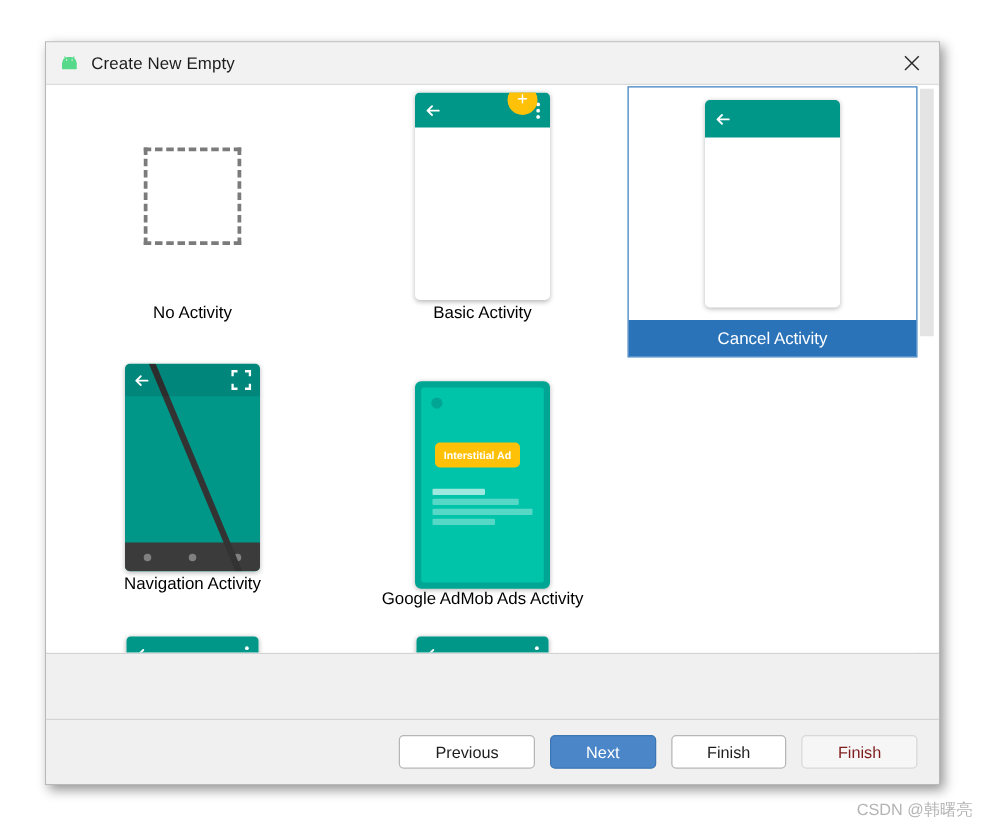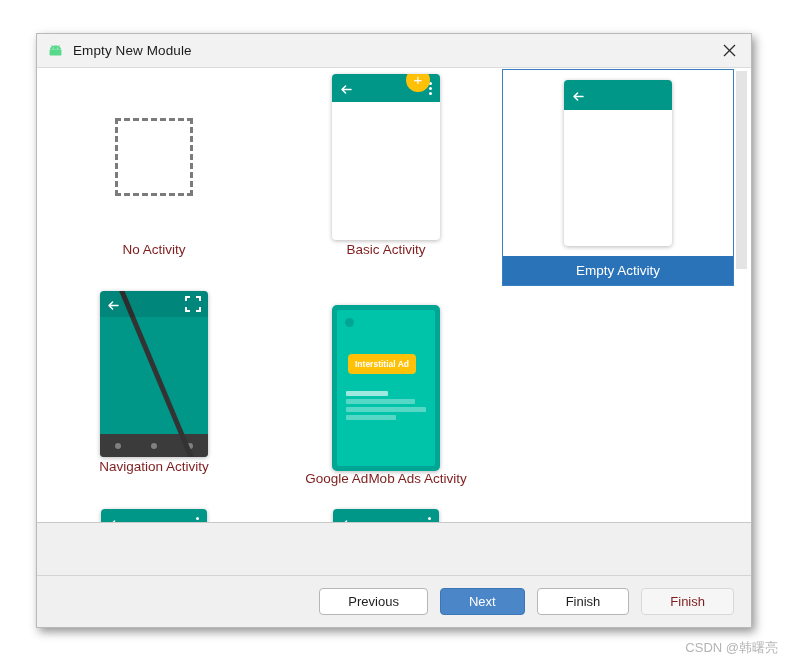--- a/index.html
+++ b/index.html
@@ -105,21 +105,21 @@
     display: flex;
     align-items: center;
     justify-content: center;
     padding-top: 2px;
     box-sizing: border-box;
   }
   .cell .cell-label {
     width: 100%;
     text-align: center;
     font-size: 13.5px;
-    color: #7f1d1d;
+    color: #000000;
     padding-bottom: 28px;
     box-sizing: border-box;
   }
   .cell.selected {
     border: 1px solid #3c7fc0;
   }
   .cell.selected .cell-label {
     background: #2a73b8;
     color: #ffffff;
     padding: 7px 0 7px 0;
@@ -411,21 +411,21 @@
     <span class="android-icon">
       <svg width="17" height="14" viewBox="0 0 17 14">
         <path d="M3.2 5.6 h10.6 a0.6 0.6 0 0 1 0.6 0.6 v4.6 a0.6 0.6 0 0 1 -0.6 0.6 H3.2 a0.6 0.6 0 0 1 -0.6 -0.6 V6.2 a0.6 0.6 0 0 1 0.6 -0.6 z" fill="#56d98a"></path>
         <path d="M3.0 5.6 C3.0 3.1 5.4 1.6 8.5 1.6 C11.6 1.6 14.0 3.1 14.0 5.6 z" fill="#56d98a"></path>
         <line x1="4.6" y1="1.2" x2="5.8" y2="3.0" stroke="#56d98a" stroke-width="0.9"></line>
         <line x1="12.4" y1="1.2" x2="11.2" y2="3.0" stroke="#56d98a" stroke-width="0.9"></line>
         <circle cx="6.3" cy="4.0" r="0.55" fill="#ffffff"></circle>
         <circle cx="10.7" cy="4.0" r="0.55" fill="#ffffff"></circle>
       </svg>
     </span>
-    <span class="titlebar-title">Empty New Module</span>
+    <span class="titlebar-title">Create New Empty</span>
     <div class="close-btn">
       <svg width="13" height="13" viewBox="0 0 13 13">
         <line x1="1" y1="1" x2="12" y2="12" stroke="#2b2b2b" stroke-width="1.2"></line>
         <line x1="12" y1="1" x2="1" y2="12" stroke="#2b2b2b" stroke-width="1.2"></line>
       </svg>
     </div>
   </div>
 
   <div class="gallery-wrap">
     <div class="gallery">
@@ -471,21 +471,21 @@
               <div class="appbar tall">
                 <span class="back-arrow">
                   <svg width="13" height="13" viewBox="0 0 13 13">
                     <path d="M11 6.5 H2.2 M5.6 3 L2 6.5 L5.6 10" stroke="#ffffff" stroke-width="1.5" fill="none" stroke-linecap="round" stroke-linejoin="round"></path>
                   </svg>
                 </span>
               </div>
               <div class="phone-body"></div>
             </div>
           </div>
-          <div class="cell-label">Empty Activity</div>
+          <div class="cell-label">Cancel Activity</div>
         </div>
 
         <div class="cell">
           <div class="thumb-area">
             <div class="fullscreen-phone">
               <svg class="fs-diag" viewBox="0 0 108 166" preserveAspectRatio="none">
                 <line x1="21" y1="-2" x2="92" y2="168" stroke="#333333" stroke-width="5"></line>
               </svg>
               <div class="fs-topbar">
                 <span class="back-arrow">

